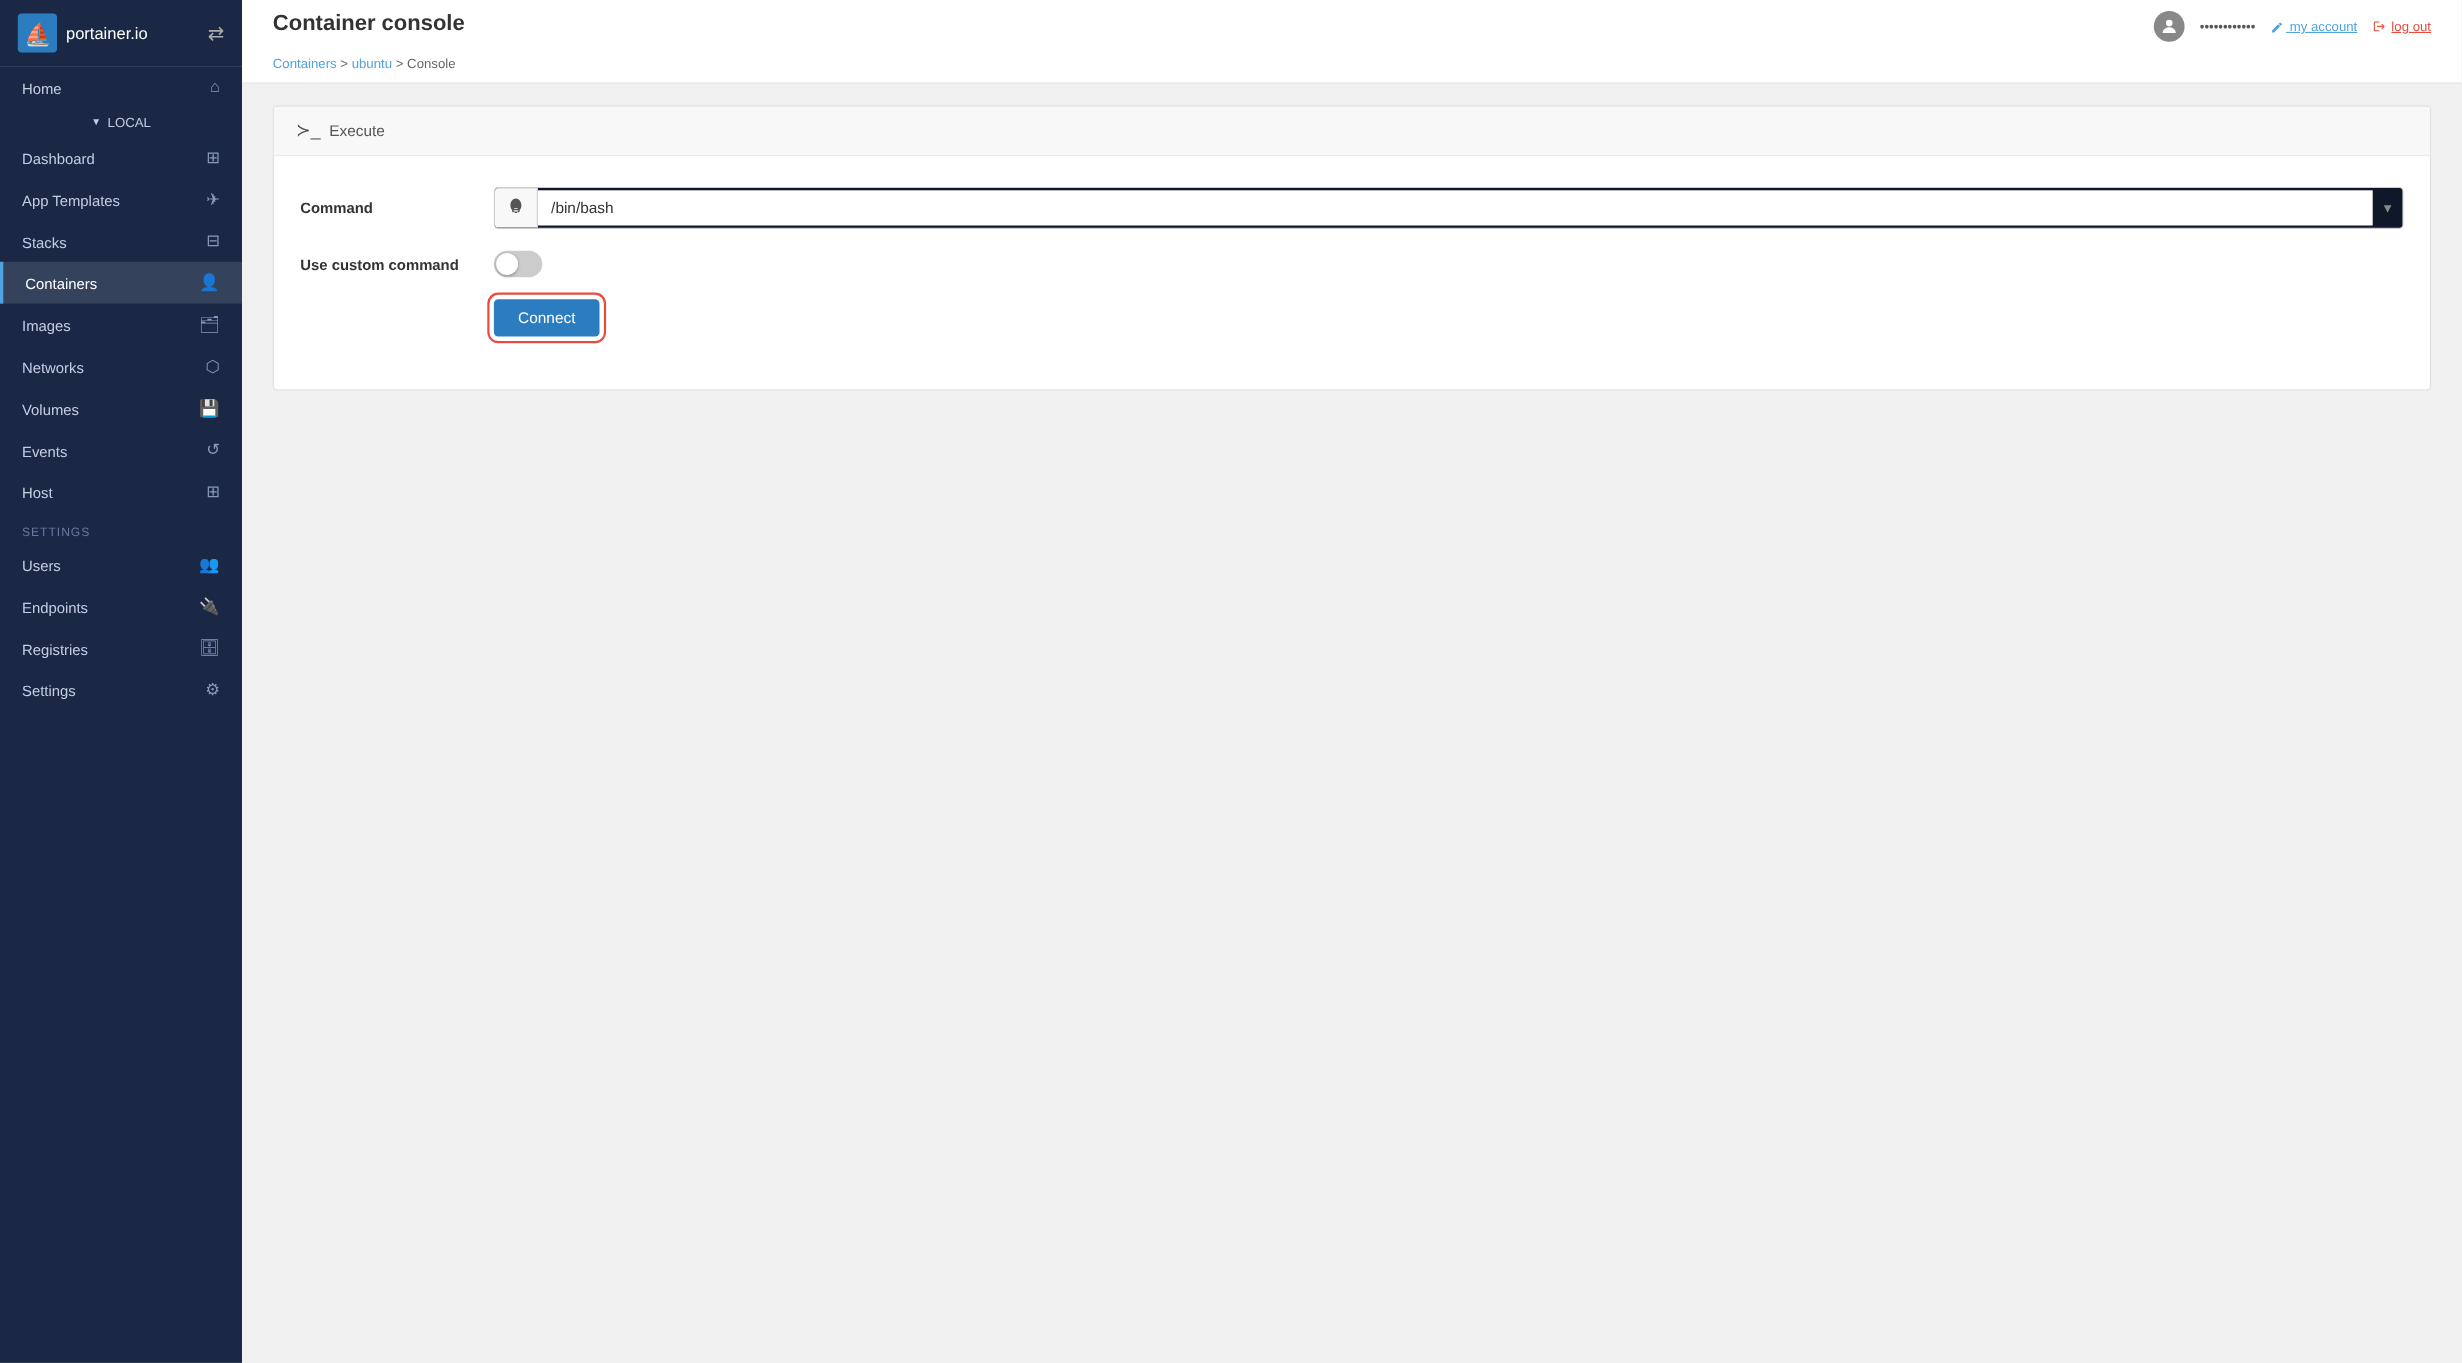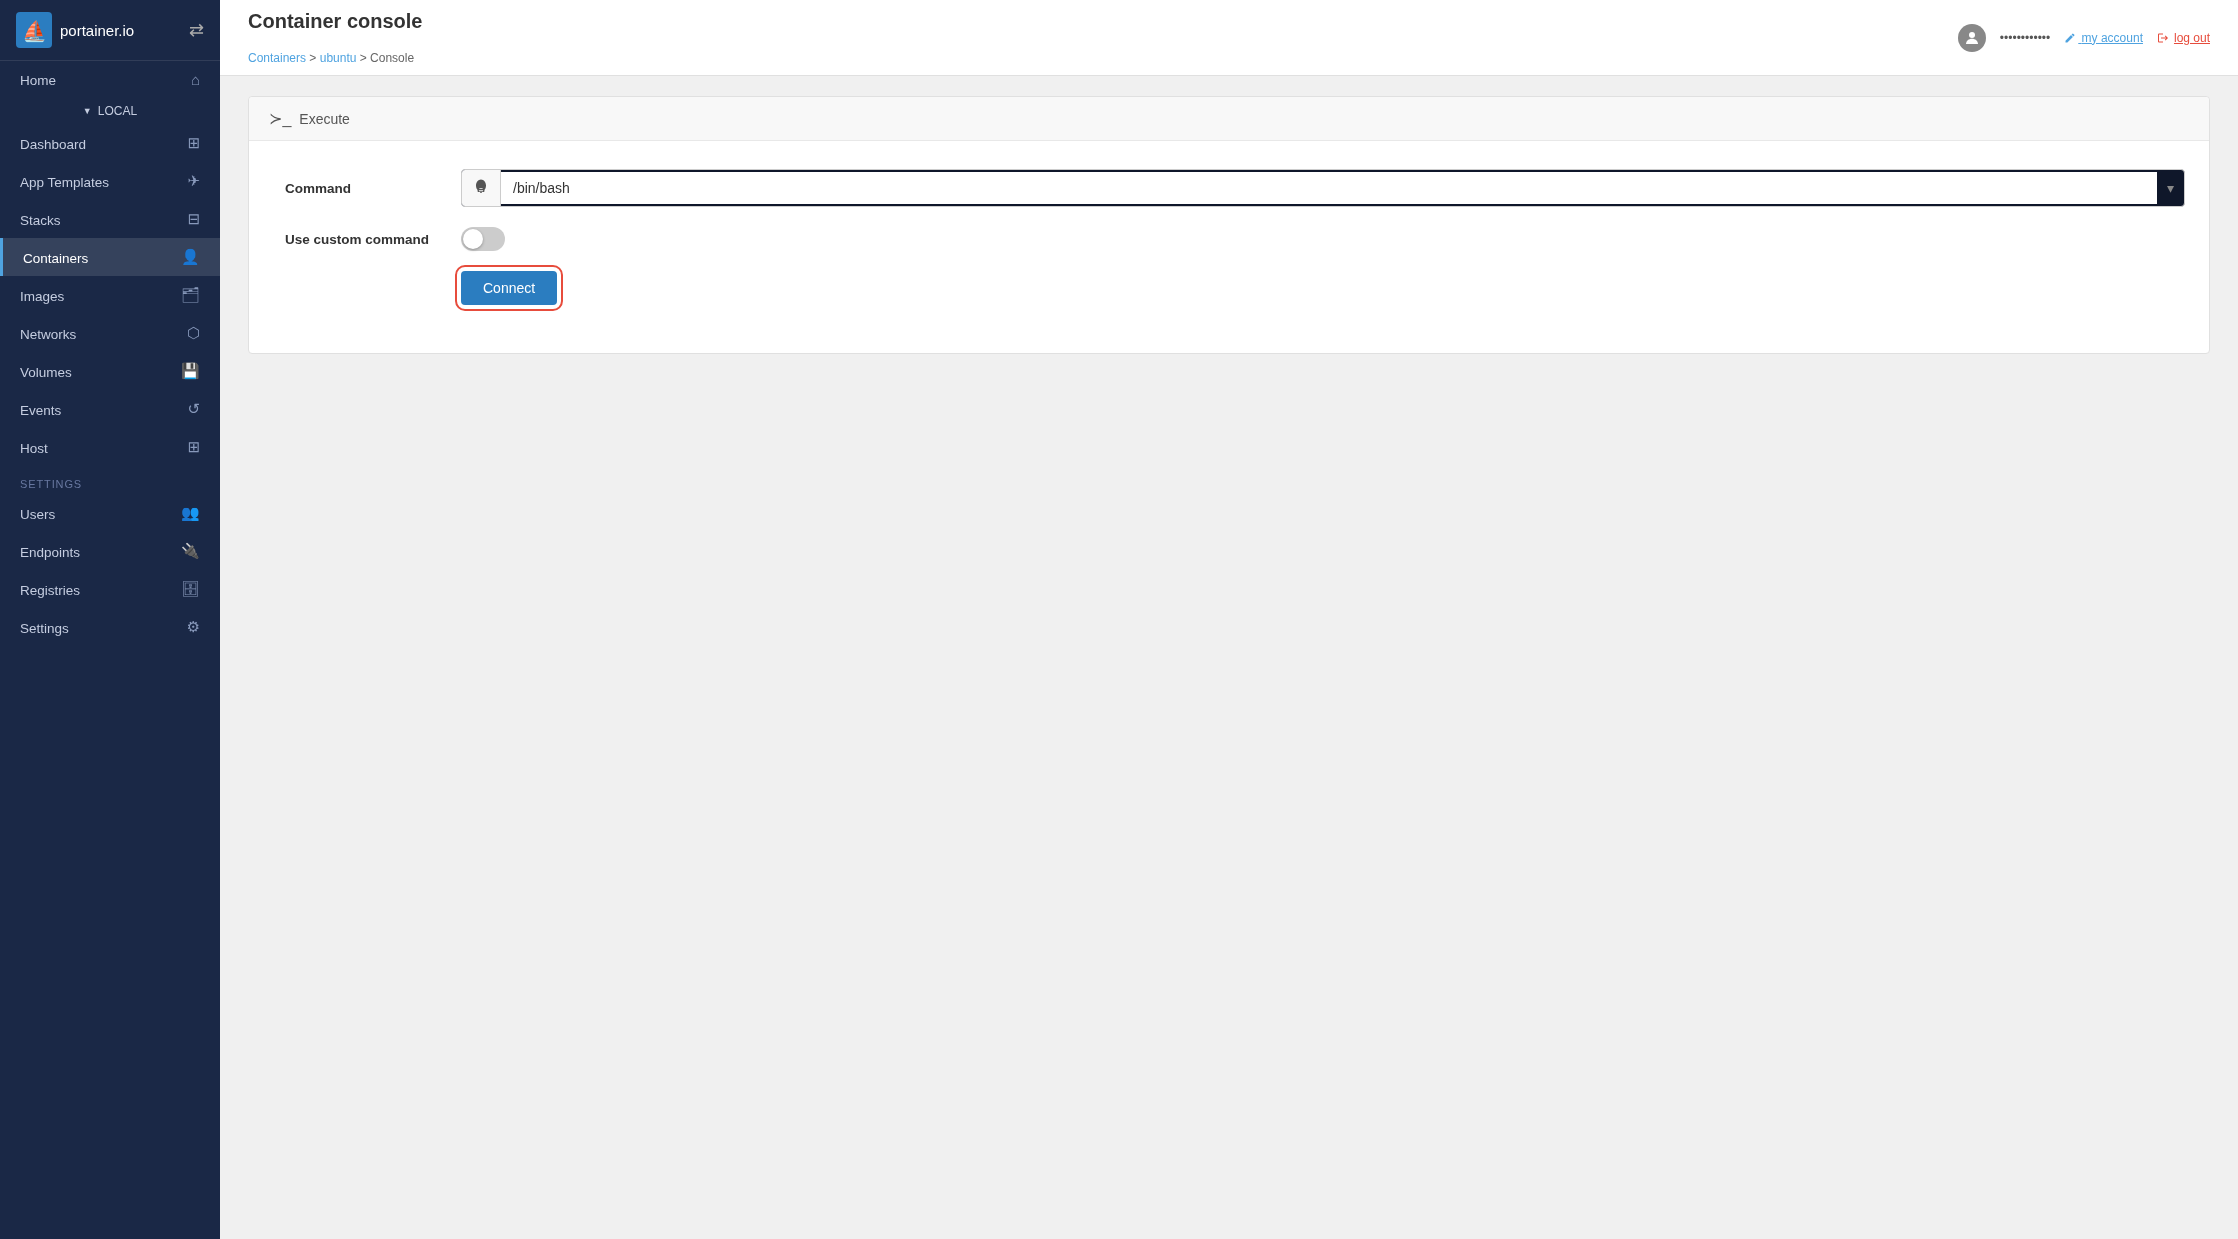--- a/index.html
+++ b/index.html
@@ -76,21 +76,21 @@
       flex-direction: column;
       background: #f0f0f0;
       overflow-y: auto;
     }
 
     
     .top-header {
       background: #fff;
       padding: 10px 28px;
       display: flex;
-      align-items: center;
+      align-items: flex-start;
       justify-content: space-between;
       border-bottom: 1px solid #e0e0e0;
     }
     .page-title-area h1 {
       font-size: 20px;
       font-weight: 600;
       color: #333;
     }
     .breadcrumb {
       font-size: 12px;
@@ -149,21 +149,20 @@
     .card-body {
       padding: 28px 24px 28px;
     }
 
     
     .form-row {
       display: flex;
       align-items: center;
       margin-bottom: 20px;
       gap: 16px;
-      margin-left: 12px;
     }
     .form-label {
       min-width: 160px;
       font-weight: 600;
       font-size: 13.5px;
       color: #333;
       display: flex;
       align-items: center;
       gap: 6px;
     }

